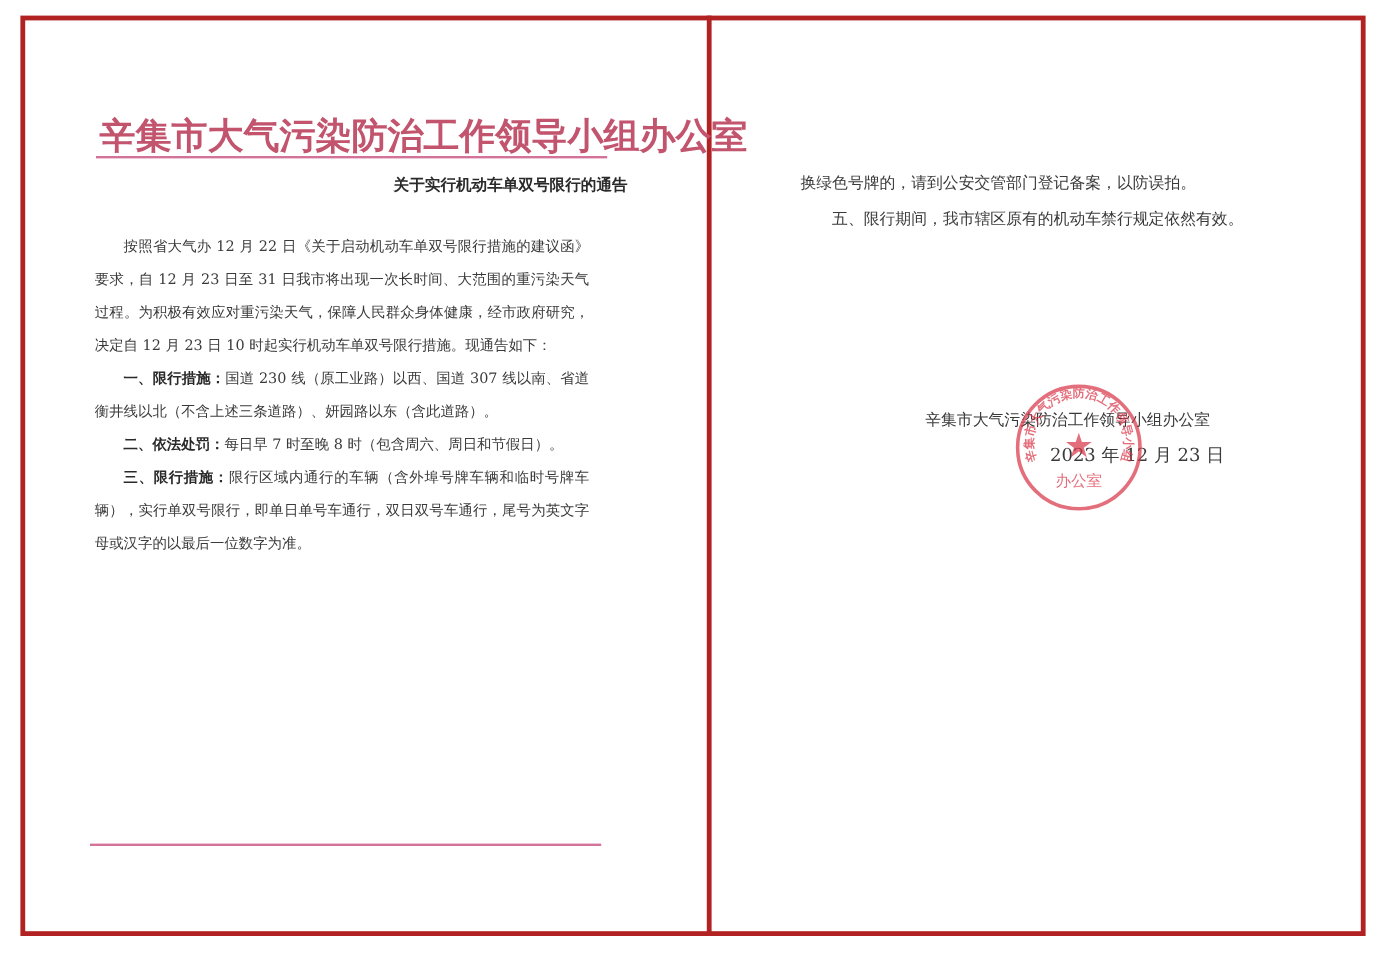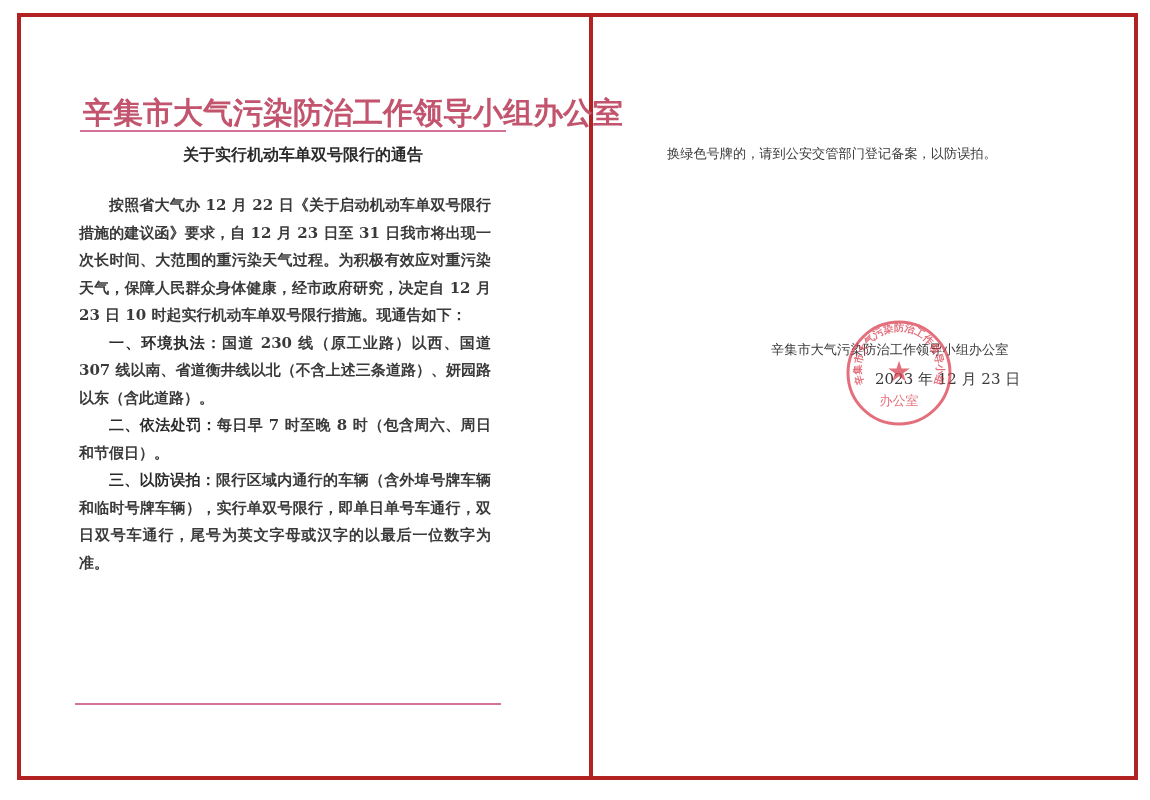--- a/index.html
+++ b/index.html
@@ -19,26 +19,26 @@
     .page-right { left: 593px; width: 498px; height: 759px; margin-top: 40px; }
 
     .header-title {
       position: absolute; left: 62px; top: 76px; width: 440px; text-align: center;
       font-size: 30px; font-weight: bold; color: #c2546e; letter-spacing: 0px; white-space: nowrap;
     }
     .header-rule {
       position: absolute; left: 59px; top: 113px; width: 426px; height: 2px; background: #d4739a;
     }
     .notice-title {
-      position: absolute; left: 62px; top: 128px; width: 440px; text-align: center;
-      font-size: 16px; font-weight: bold; color: #2a2a2a; white-space: nowrap;
+      position: absolute; left: 62px; top: 128px; width: 440px; text-align: right;
+      font-size: 13px; font-weight: bold; color: #2a2a2a; white-space: nowrap;
     }
     .body-text {
-      position: absolute; left: 58px; width: 412px; font-size: 15px; line-height: 27.5px;
-      color: #3a3a3a; text-align: justify; font-weight: bold;
+      position: absolute; left: 58px; width: 412px; font-size: 12px; line-height: 27.5px;
+      color: #3a3a3a; text-align: justify;
     }
     .body-text p { margin: 0; text-indent: 2em; }
     .body-text b { color: #2a2a2a; }
     .footer-rule {
       position: absolute; left: 54px; top: 686px; width: 426px; height: 2px; background: #d4739a;
     }
 
     .right-text {
       position: absolute; left: 74px; top: 82px; width: 412px; font-size: 13.2px; line-height: 30px;
       color: #3a3a3a; text-align: justify;
@@ -62,31 +62,32 @@
 <div class="frame"></div>
 <div class="divider"></div>
 
 <div class="page page-left">
   <div class="header-title">辛集市大气污染防治工作领导小组办公室</div>
   <div class="header-rule"></div>
   <div class="notice-title">关于实行机动车单双号限行的通告</div>
 
   <div class="body-text" style="top:175px;">
     <p>按照省大气办 12 月 22 日《关于启动机动车单双号限行措施的建议函》要求，自 12 月 23 日至 31 日我市将出现一次长时间、大范围的重污染天气过程。为积极有效应对重污染天气，保障人民群众身体健康，经市政府研究，决定自 12 月 23 日 10 时起实行机动车单双号限行措施。现通告如下：</p>
-    <p><b>一、环境执法：</b><span>国道 230 线（原工业路）以西、国道 307 线以南、省道衡井线以北（不含上述三条道路）、妍园路以东（含此道路）。</span></p>
+    <p><b>一、限行措施：</b><span>国道 230 线（原工业路）以西、国道 307 线以南、省道衡井线以北（不含上述三条道路）、妍园路以东（含此道路）。</span></p>
     <p><b>二、依法处罚：</b><span>每日早 7 时至晚 8 时（包含周六、周日和节假日）。</span></p>
-    <p><b>三、以防误拍：</b><span>限行区域内通行的车辆（含外埠号牌车辆和临时号牌车辆），实行单双号限行，即单日单号车通行，双日双号车通行，尾号为英文字母或汉字的以最后一位数字为准。</span></p>
+    <p><b>三、限行措施：</b><span>限行区域内通行的车辆（含外埠号牌车辆和临时号牌车辆），实行单双号限行，即单日单号车通行，双日双号车通行，尾号为英文字母或汉字的以最后一位数字为准。</span></p>
   </div>
 
   <div class="footer-rule"></div>
 </div>
 
 <div class="page page-right">
   <div class="right-text">
     <p class="cont">换绿色号牌的，请到公安交管部门登记备案，以防误拍。</p>
+    <p>五、限行期间，我市辖区原有的机动车禁行规定依然有效。</p>
   </div>
 
   <div class="signature">辛集市大气污染防治工作领导小组办公室</div>
   <div class="sign-date">2023 年 12 月 23 日</div>
 
   <svg class="seal" viewBox="0 0 108 108">
     <defs>
       <path id="sealArc" d="M 18 62 A 38 38 0 1 1 90 62"></path>
     </defs>
     <circle cx="54" cy="54" r="51" fill="none" stroke="#d9384a" stroke-width="3"></circle>

